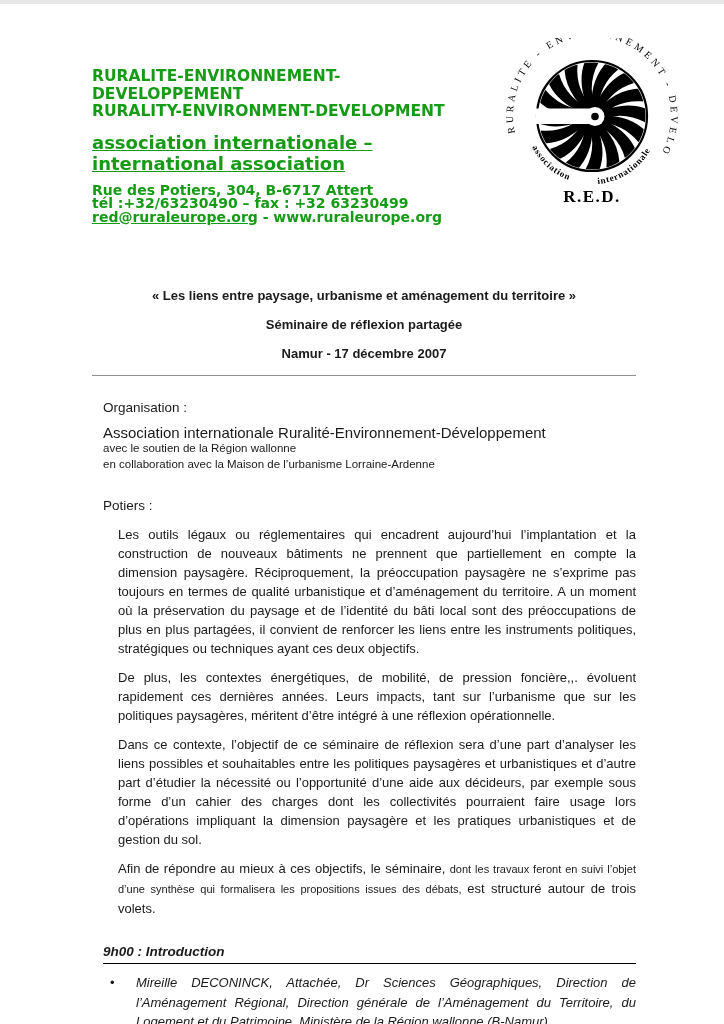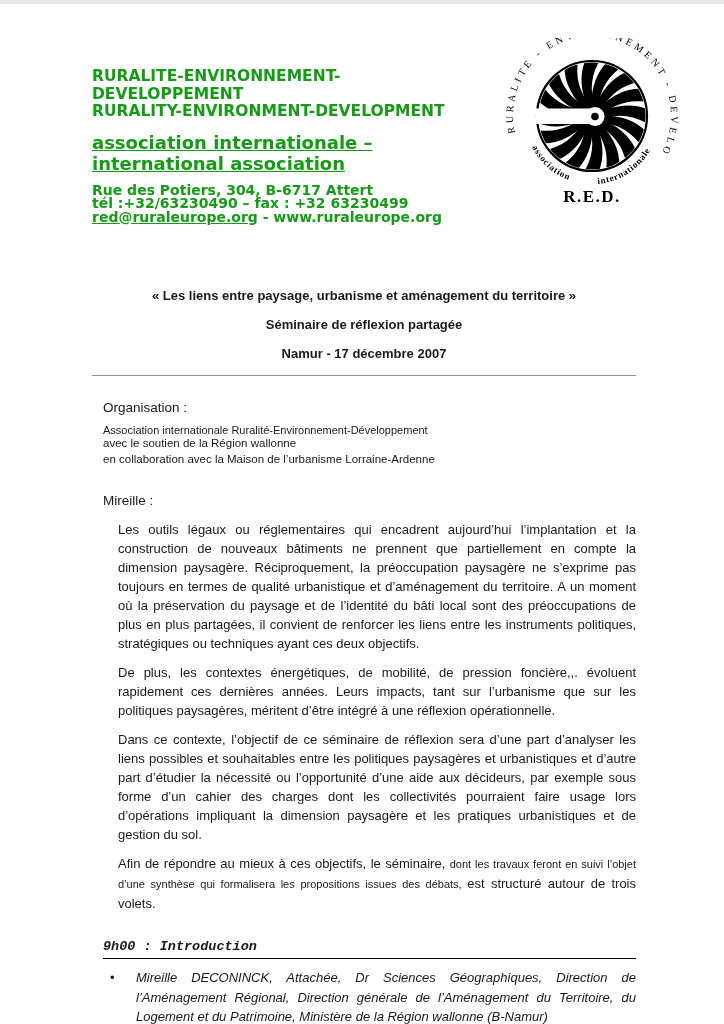--- a/index.html
+++ b/index.html
@@ -25,33 +25,33 @@
   
   .titleblock { margin:64px 88px 0 92px; text-align:center;
                 font-weight:bold; font-size:13px; }
   .titleblock div { margin-bottom:14px; }
   .rule { border:none; border-top:1px solid #909090; margin:10px 88px 0 92px; }
 
   
   .sect-heading { font-size:13.5px; 
                   text-underline-offset:3px; }
   .organisation { margin:24px 88px 0 103px; }
-  .org-main { font-size:11px; margin-top:9px; }
+  .org-main { font-size:15px; margin-top:9px; }
   .org-sub-line { font-size:11.5px; line-height:14px; }
   .org-sub-line.first { margin-top:2px; }
 
   .contexte { margin:27px 88px 0 103px; }
   .contexte p { margin:10px 0 0 15px; text-align:justify;
                 font-size:13px; line-height:19px; }
   .contexte p.first { margin-top:12px; }
   .p4-large { font-size:11px; }
 
   
   .programme { margin:26px 88px 0 103px; }
-  .intro-heading { margin:0; font-family:Liberation Mono, monospace;
+  .intro-heading { margin:0; font-family:Liberation Sans, sans-serif;
                    font-size:13.5px; font-weight:bold; font-style:italic;
                    border-bottom:1.5px solid #000; padding-bottom:4px; }
   .speakers { list-style:none; margin:9px 0 0 0; padding:0; }
   .speakers li { position:relative; padding-left:33px; margin-bottom:8px;
                  font-style:italic; font-size:13px; line-height:19.5px;
                  text-align:justify; }
   .speakers li::before { content:"\2022"; position:absolute; left:7px; top:0;
                          font-style:normal; }
 </style>
 </head>
@@ -127,21 +127,21 @@
   <hr class="rule">
 
   <section class="organisation">
     <div class="sect-heading">Organisation :</div>
     <div class="org-main">Association internationale Ruralité-Environnement-Développement</div>
     <div class="org-sub-line">avec le soutien de la Région wallonne</div>
     <div class="org-sub-line first">en collaboration avec la Maison de l’urbanisme Lorraine-Ardenne</div>
   </section>
 
   <section class="contexte">
-    <div class="sect-heading">Mireille :</div>
+    <div class="sect-heading">Potiers :</div>
     <p class="first">Les outils légaux ou réglementaires qui encadrent aujourd’hui l’implantation et la construction de nouveaux bâtiments ne prennent que partiellement en compte la dimension paysagère. Réciproquement, la préoccupation paysagère ne s’exprime pas toujours en termes de qualité urbanistique et d’aménagement du territoire. A un moment où la préservation du paysage et de l’identité du bâti local sont des préoccupations de plus en plus partagées, il convient de renforcer les liens entre les instruments politiques, stratégiques ou techniques ayant ces deux objectifs.</p>
     <p>De plus, les contextes énergétiques, de mobilité, de pression foncière,,. évoluent rapidement ces dernières années. Leurs impacts, tant sur l’urbanisme que sur les politiques paysagères, méritent d’être intégré à une réflexion opérationnelle.</p>
     <p>Dans ce contexte, l’objectif de ce séminaire de réflexion sera d’une part d’analyser les liens possibles et souhaitables entre les politiques paysagères et urbanistiques et d’autre part d’étudier la nécessité ou l’opportunité d’une aide aux décideurs, par exemple sous forme d’un cahier des charges dont les collectivités pourraient faire usage lors d’opérations impliquant la dimension paysagère et les pratiques urbanistiques et de gestion du sol.</p>
     <p><span>Afin de répondre au mieux à ces objectifs, le séminaire, </span><span class="p4-large">dont les travaux feront en suivi l’objet d’une synthèse qui formalisera les propositions issues des débats, </span><span>est structuré autour de trois volets.</span></p>
   </section>
 
   <section class="programme">
     <h3 class="intro-heading">9h00 : Introduction</h3>
     <ul class="speakers">
       <li>Mireille DECONINCK, Attachée, Dr Sciences Géographiques, Direction de l’Aménagement Régional, Direction générale de l’Aménagement du Territoire, du Logement et du Patrimoine, Ministère de la Région wallonne (B-Namur)</li>

